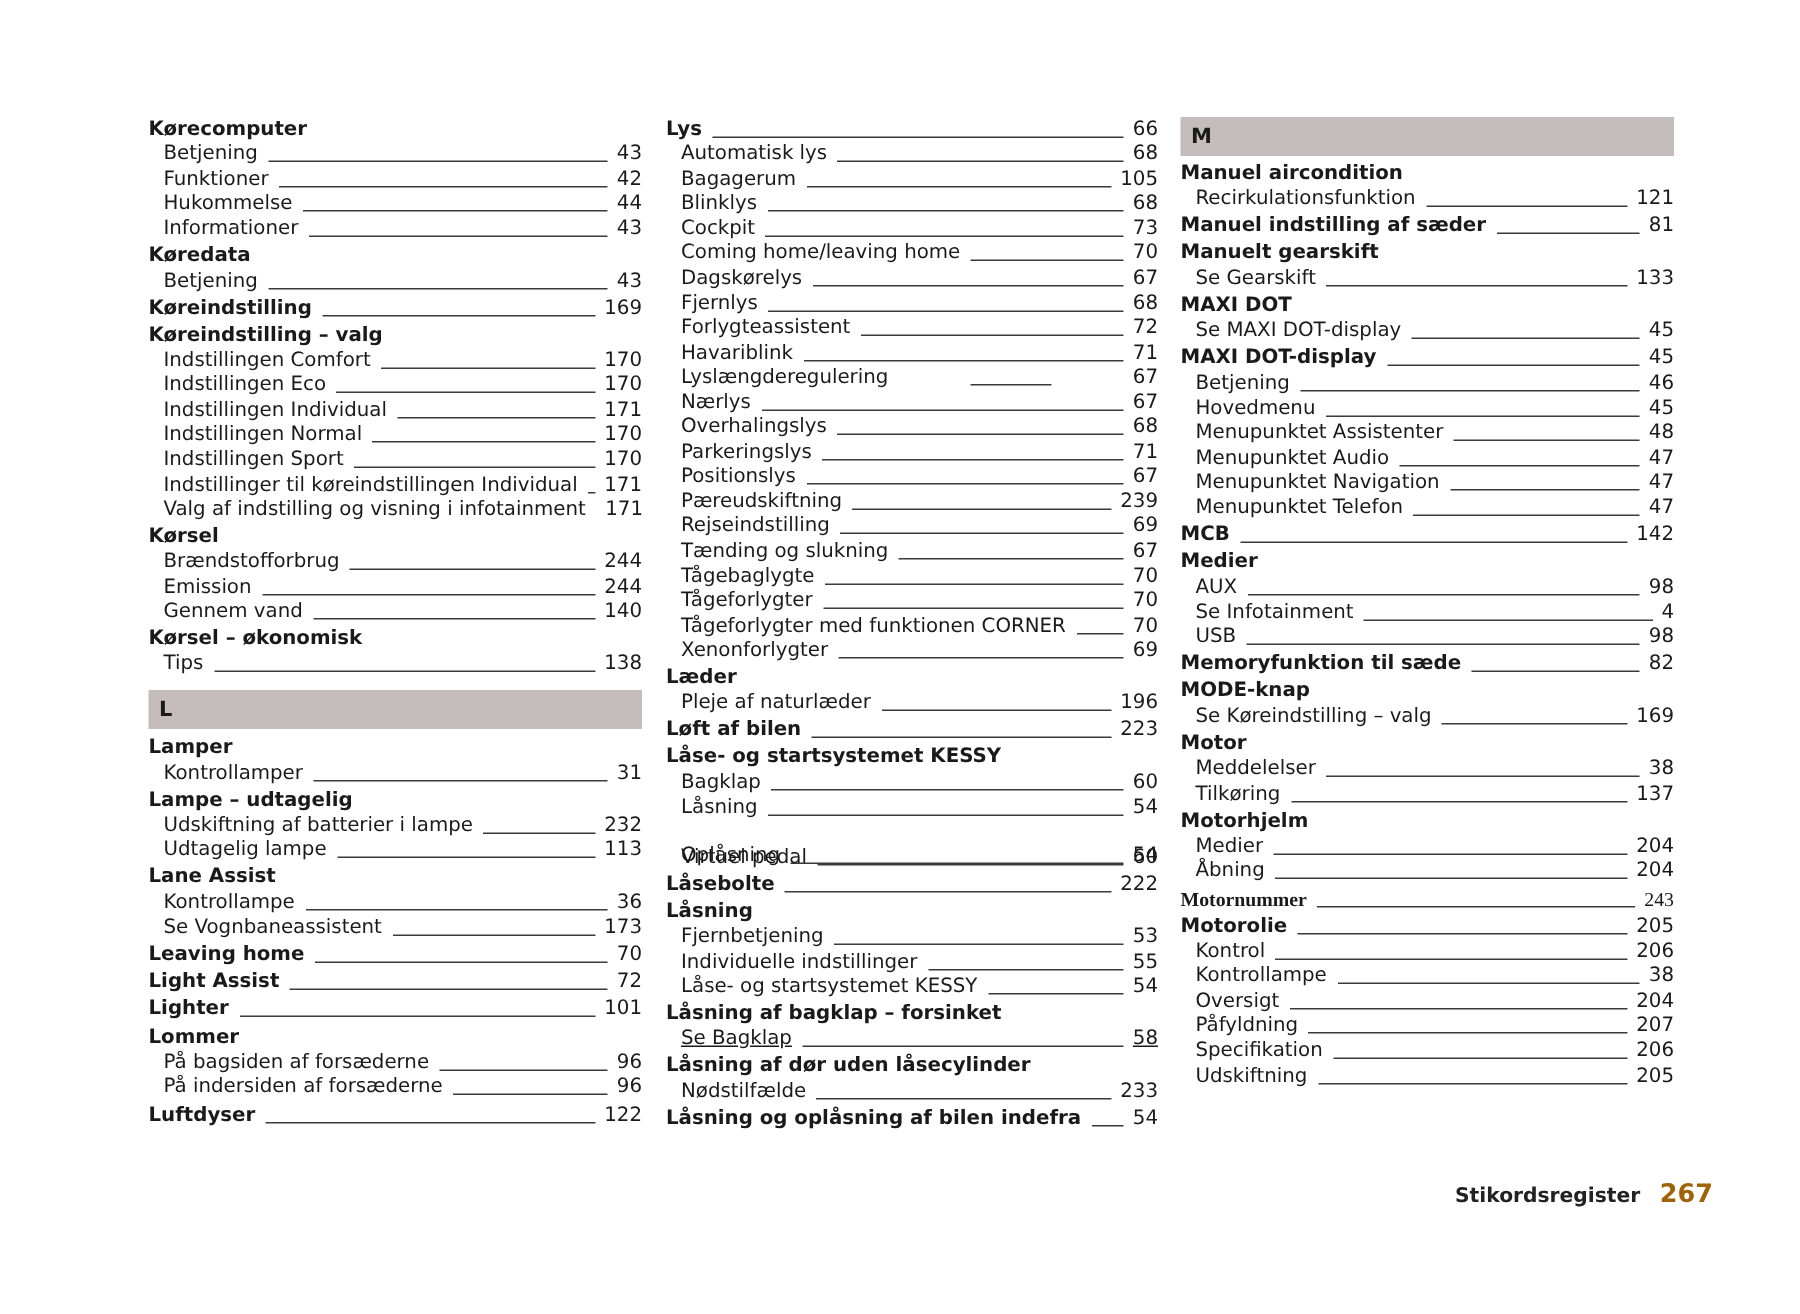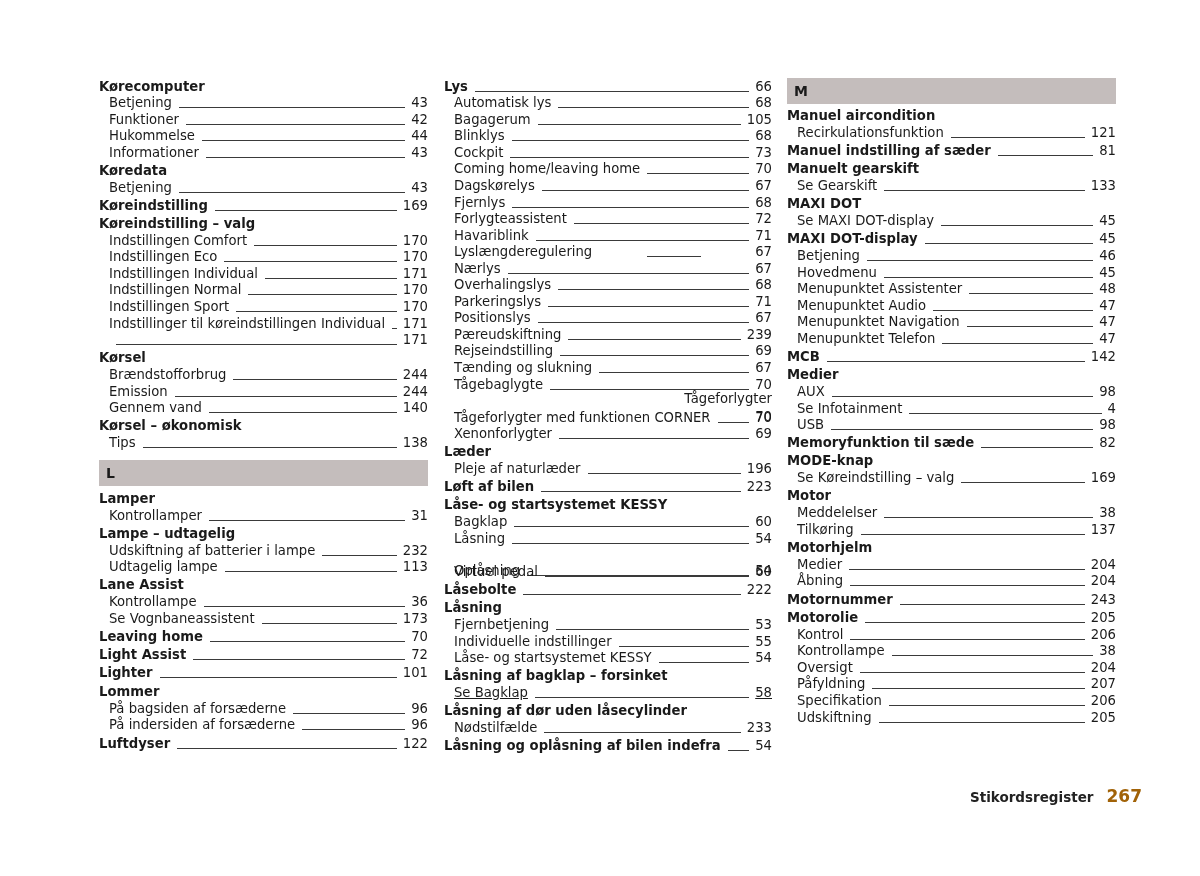--- a/index.html
+++ b/index.html
@@ -91,20 +91,21 @@
       <span class="label">Indstillingen Sport</span>
       <span class="leader"></span>
       <span class="page">170</span>
     </div>
     <div class="row sub" style="top: 314px;">
       <span class="label">Indstillinger til køreindstillingen Individual</span>
       <span class="leader"></span>
       <span class="page">171</span>
     </div>
     <div class="row sub" style="top: 330px;">
+      <span class="label">Valg af indstilling og visning i infotainment</span>
       <span class="leader"></span>
       <span class="page">171</span>
     </div>
     <div class="row main" style="top: 348px;">
       <span class="label">Kørsel</span>
     </div>
     <div class="row sub" style="top: 365px;">
       <span class="label">Brændstofforbrug</span>
       <span class="leader"></span>
       <span class="page">244</span>
@@ -285,21 +286,21 @@
     <div class="row sub" style="top: 358px;">
       <span class="label">Tænding og slukning</span>
       <span class="leader"></span>
       <span class="page">67</span>
     </div>
     <div class="row sub" style="top: 375px;">
       <span class="label">Tågebaglygte</span>
       <span class="leader"></span>
       <span class="page">70</span>
     </div>
-    <div class="row sub" style="top: 391px; flex-direction: column;">
+    <div class="row sub" style="top: 391px;">
       <span class="label">Tågeforlygter</span>
       <span class="leader"></span>
       <span class="page">70</span>
     </div>
     <div class="row sub" style="top: 408px;">
       <span class="label">Tågeforlygter med funktionen CORNER</span>
       <span class="leader"></span>
       <span class="page">70</span>
     </div>
     <div class="row sub" style="top: 424px;">
@@ -509,21 +510,21 @@
     <div class="row sub" style="top: 555px;">
       <span class="label">Medier</span>
       <span class="leader"></span>
       <span class="page">204</span>
     </div>
     <div class="row sub" style="top: 571px;">
       <span class="label">Åbning</span>
       <span class="leader"></span>
       <span class="page">204</span>
     </div>
-    <div class="row main" style="top: 590px;">
+    <div class="row main" style="top: 590px; font-family: Liberation Serif, serif;">
       <span class="label">Motornummer</span>
       <span class="leader"></span>
       <span class="page">243</span>
     </div>
     <div class="row main" style="top: 608px;">
       <span class="label">Motorolie</span>
       <span class="leader"></span>
       <span class="page">205</span>
     </div>
     <div class="row sub" style="top: 625px;">

